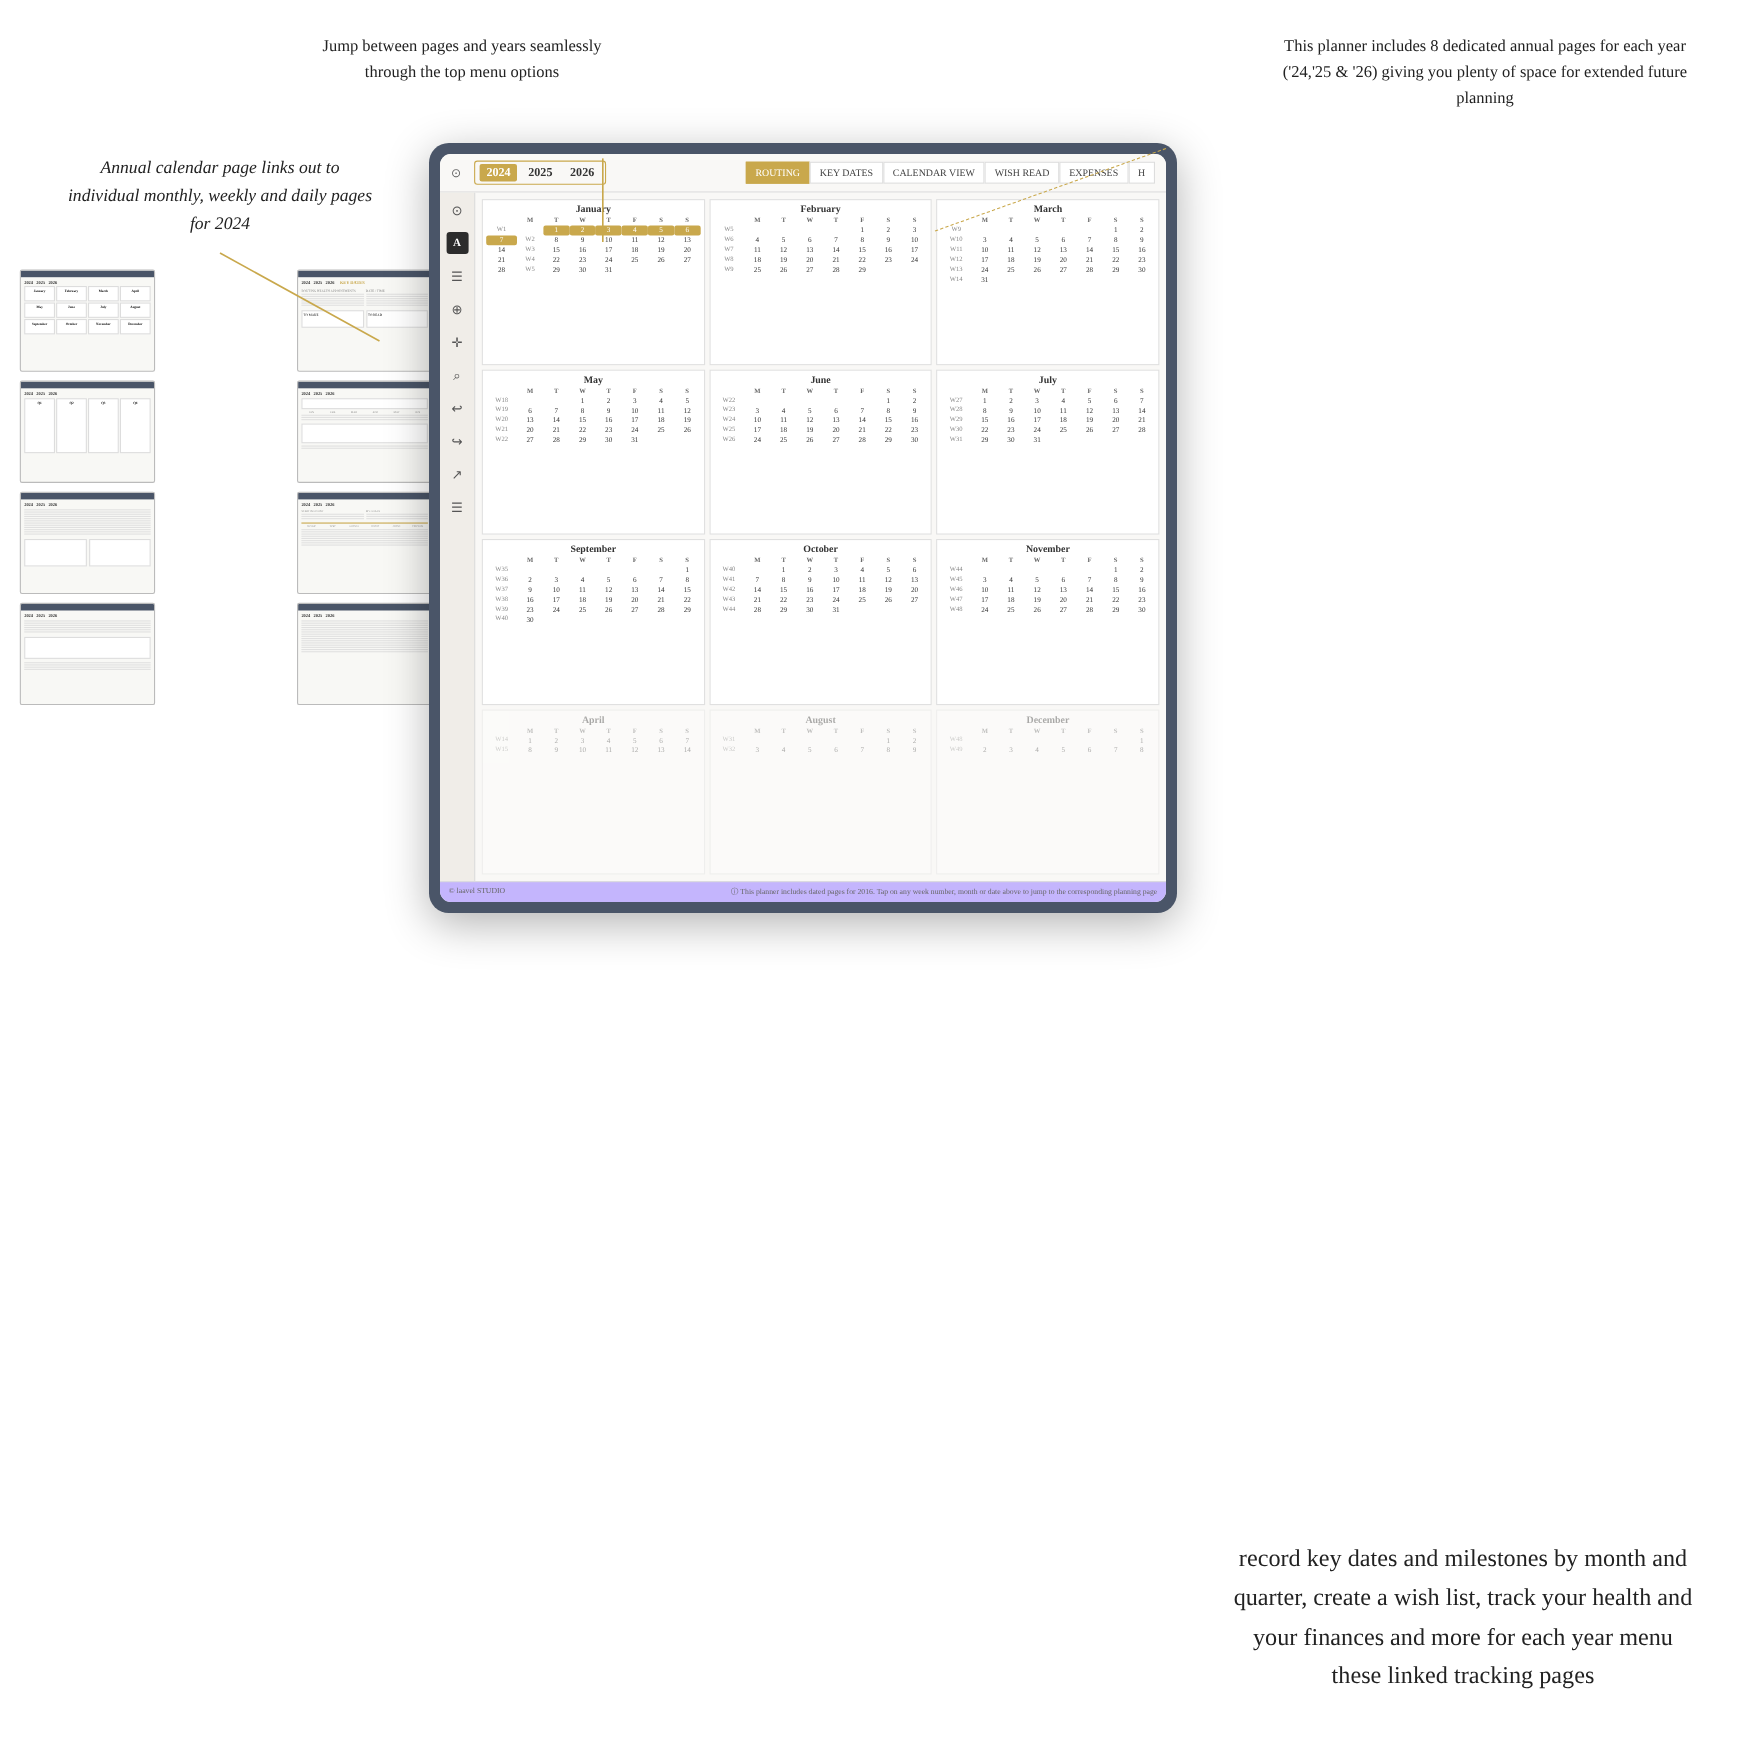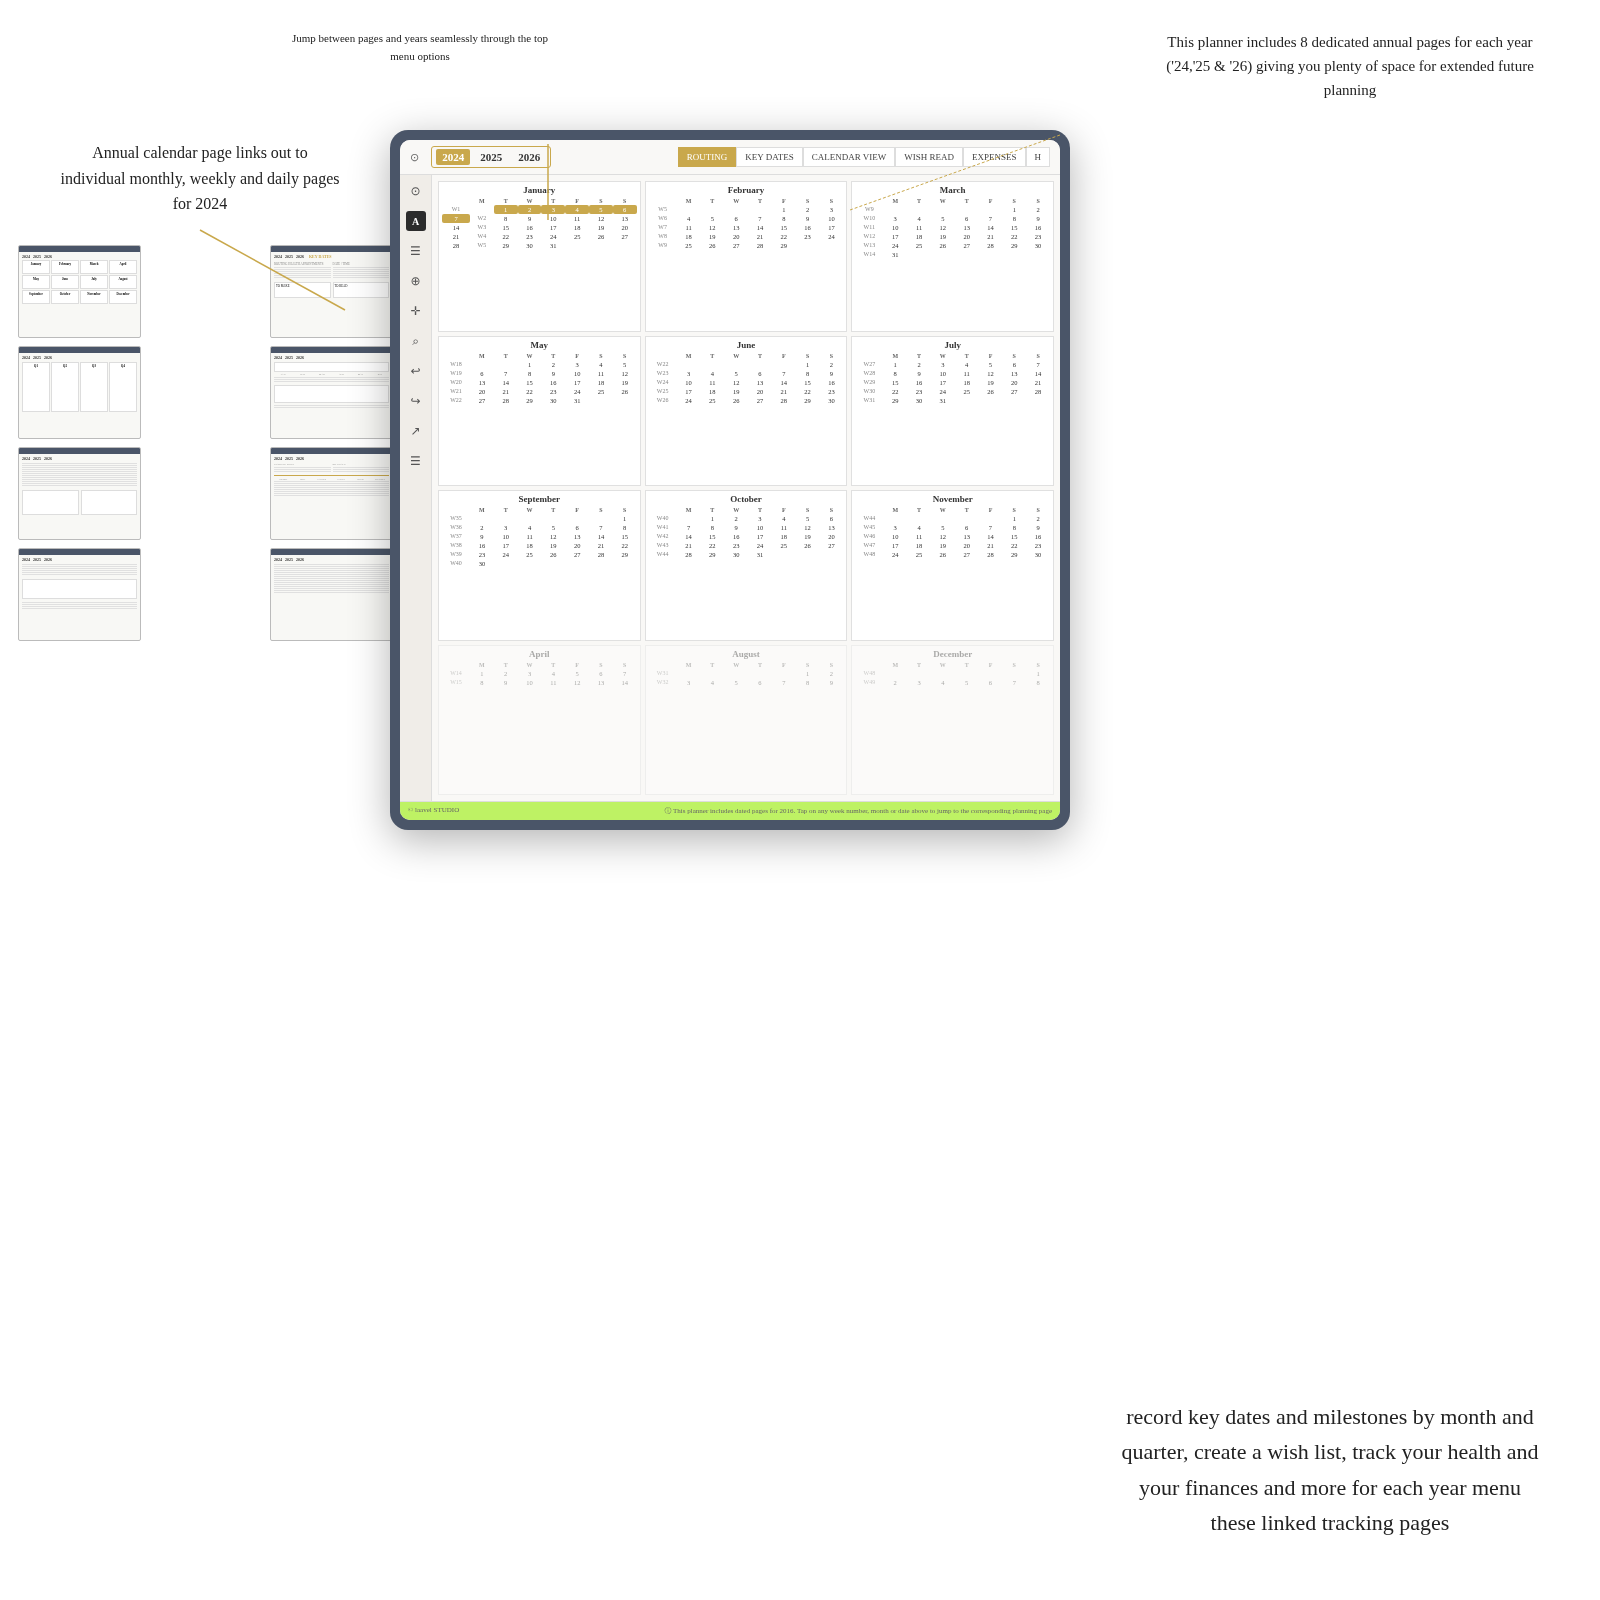--- a/index.html
+++ b/index.html
@@ -166,21 +166,21 @@
       font-size: 6px;
     }
     .cal-cell.highlighted {
       background: #c9a84c;
       color: white;
       border-radius: 2px;
     }
 
     
     .bottom-bar {
-      background: #bef264;
+      background: #c4b5fd;
       padding: 4px 8px;
       font-size: 7px;
       color: #666;
       display: flex;
       justify-content: space-between;
       border-top: 1px solid #ddd;
     }
 
     
     .bottom-description {
@@ -217,28 +217,29 @@
     
     .ann-left-top {
       position: absolute;
       top: 140px;
       left: 60px;
       width: 280px;
       text-align: center;
       font-size: 16px;
       line-height: 1.6;
       color: #222;
+      font-style: italic;
     }
     .ann-center-top {
       position: absolute;
       top: 30px;
       left: 290px;
       width: 260px;
       text-align: center;
-      font-size: 11px;
+      font-size: 15px;
       line-height: 1.6;
       color: #222;
     }
     .ann-right-top {
       position: absolute;
       top: 30px;
       right: 60px;
       width: 380px;
       text-align: center;
       font-size: 15px;

